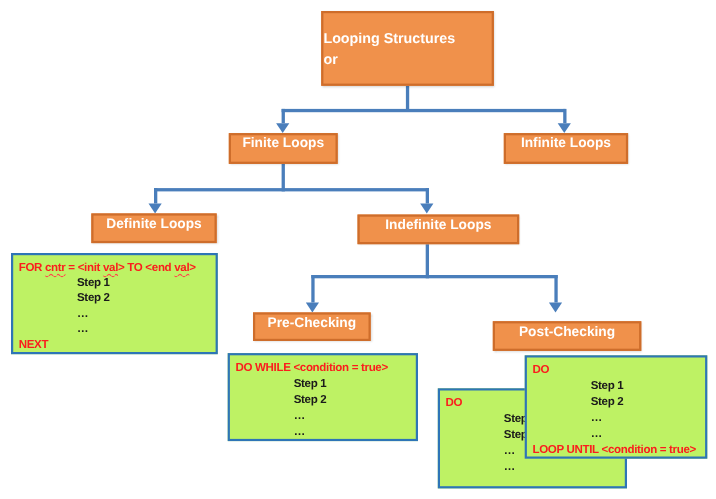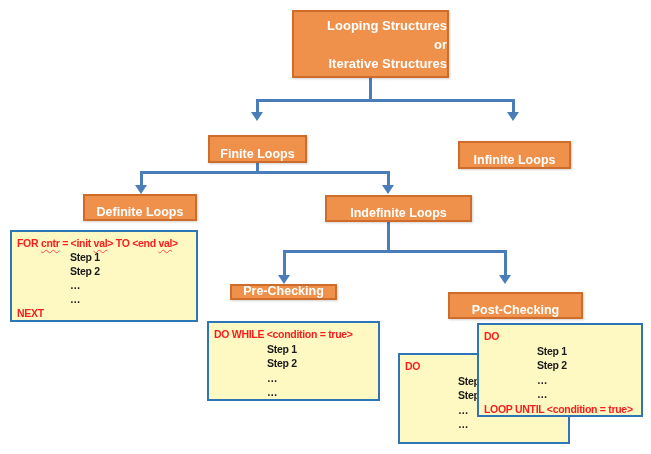--- a/index.html
+++ b/index.html
@@ -6,38 +6,38 @@
   .canvas {
     position:relative; width:651px; height:454px; background:#ffffff;
     font-family:"Liberation Sans", sans-serif; overflow:hidden;
   }
 
   
   .node {
     position:absolute; box-sizing:border-box;
     background:#F0914B; border:2px solid #CE6D2B;
     color:#ffffff; font-weight:bold; font-size:12.5px;
-    display:flex; align-items:flex-end; justify-content:center;
+    display:flex; align-items:flex-start; justify-content:center;
     text-align:center; box-shadow:1px 1px 2px rgba(0,0,0,0.18);
     white-space:nowrap;
   }
   .node.root { flex-direction:column; font-size:13px; line-height:19px; }
 
   .n-root      { left:292px; top:10px;  width:157px; height:68px; }
-  .n-finite    { left:208px; top:121px; width:99px;  height:28px;margin-top:14px; }
-  .n-infinite  { left:458px; top:121px; width:113px; height:28px;margin-top:20px; }
+  .n-finite    { left:208px; top:121px; width:99px;  height:28px; }
+  .n-infinite  { left:458px; top:121px; width:113px; height:28px; }
   .n-definite  { left:83px;  top:194px; width:114px; height:27px; }
   .n-indefinite{ left:325px; top:195px; width:147px; height:27px; }
-  .n-pre       { left:230px; top:284px; width:107px; height:16px; }
+  .n-pre       { left:230px; top:284px; width:107px; height:26px; }
   .n-post      { left:448px; top:292px; width:135px; height:27px; }
 
   
   .codebox {
     position:absolute; box-sizing:border-box;
-    background:#fef9c3; border:2px solid #2E75B6;
+    background:#bef264; border:2px solid #2E75B6;
     font-weight:bold; font-size:10.5px; letter-spacing:-0.3px;
     padding-top:4px; overflow:hidden;
   }
   .cb-for     { left:10px;  top:230px; width:188px; height:92px; }
   .cb-dowhile { left:207px; top:321px; width:173px; height:80px; }
   .cb-doback  { left:398px; top:353px; width:172px; height:91px; z-index:1; }
   .cb-dofront { left:477px; top:323px; width:166px; height:94px; z-index:2; }
 
   .code-line { height:14px; line-height:14px; padding-left:5px; white-space:nowrap; }
   .cb-dowhile .code-line, .cb-doback .code-line, .cb-dofront .code-line { height:14.5px; line-height:14.5px; }
@@ -102,21 +102,20 @@
   <div class="v-line c-ind2-stem"></div>
   <div class="h-line c-h3"></div>
   <div class="v-line c-pre-stem"></div>
   <div class="arrow-down c-pre-arrow"></div>
   <div class="v-line c-post-stem"></div>
   <div class="arrow-down c-post-arrow"></div>
 
   <div class="node root n-root">
     <div>Looping Structures</div>
     <div>or</div>
-    <div>Iterative Structures</div>
   </div>
   <div class="node n-finite">
     <span>Finite Loops</span>
   </div>
   <div class="node n-infinite">
     <span>Infinite Loops</span>
   </div>
   <div class="node n-definite">
     <span>Definite Loops</span>
   </div>

